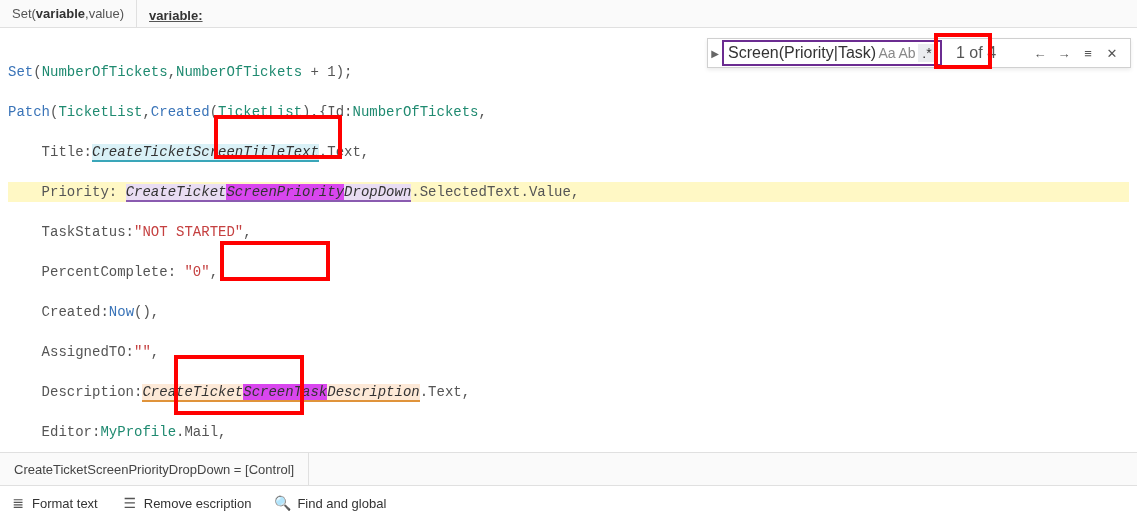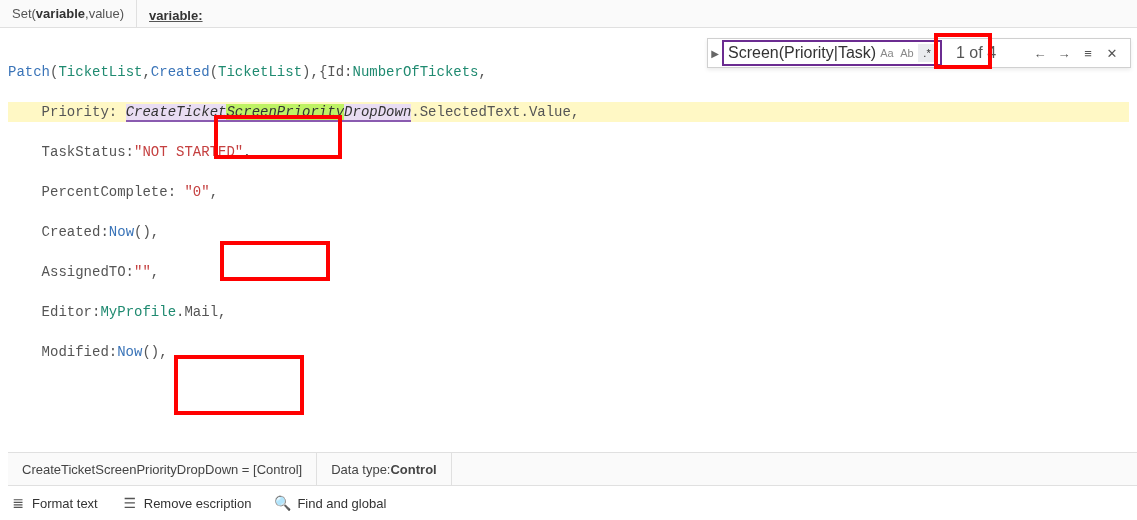--- a/index.html
+++ b/index.html
@@ -78,21 +78,21 @@
     width: 148px;
     font-size: 16px;
     color: #333;
   }
   .find-opt {
     width: 18px;
     height: 18px;
     display: inline-flex;
     align-items: center;
     justify-content: center;
-    font-size: 11px;
+    font-size: 14px;
     color: #888;
     margin-left: 2px;
     cursor: pointer;
     text-align: center;
   }
   .find-opt.regex-on {
     background: #eaecef;
     color: #333;
   }
   .red-box-regex {
@@ -138,35 +138,35 @@
   .hl-line { background: #fff8c5; display: block; height: 20px; }
   .tok-fn { color: #3a74b8; }
   .tok-var { color: #1f8a70; }
   .tok-str { color: #c54040; }
   .tok-punc { color: #555; }
   .tok-kw { color: #555; }
   .tok-ref { font-style: italic; }
   .ul-cyan { background: #d9f1f7; border-bottom: 2px solid #3aa6b9; }
   .ul-purple { background: #e9ddf3; border-bottom: 2px solid #8a5bb0; }
   .ul-orange { background: #fde9d7; border-bottom: 2px solid #e0933a; }
-  .match-bg { background: #bef264; }
+  .match-bg { background: #d946ef; }
 
   
   .redbox {
     position: absolute;
     border: 4px solid #ff0000;
     pointer-events: none;
     z-index: 40;
   }
 
   
   .status1 {
     position: absolute;
     bottom: 34px;
-    left: 8px;
+    left: 0;
     right: 0;
     height: 34px;
     border-top: 1px solid #e0e0e0;
     border-bottom: 1px solid #e0e0e0;
     background: #fafafa;
     display: flex;
     align-items: center;
     font-size: 13px;
     color: #444;
   }
@@ -237,46 +237,45 @@
     <span class="fa-btn">←</span>
     <span class="fa-btn">→</span>
     <span class="fa-btn">≡</span>
     <span class="fa-btn">✕</span>
   </div>
 </div>
 
 <div class="red-box-regex" style="top:33px; left:934px; width:58px; height:36px;"></div>
 
 <div class="code">
+<span class="ln"><span class="tok-fn">Set</span><span class="tok-punc">(</span><span class="tok-var">NumberOfTickets</span><span class="tok-punc">,</span><span class="tok-var">NumberOfTickets</span><span class="tok-punc"> + 1);</span></span>
 <span class="ln"><span class="tok-fn">Patch</span><span class="tok-punc">(</span><span class="tok-var">TicketList</span><span class="tok-punc">,</span><span class="tok-fn">Created</span><span class="tok-punc">(</span><span class="tok-var">TicketList</span><span class="tok-punc">),{Id:</span><span class="tok-var">NumberOfTickets</span><span class="tok-punc">,</span></span>
+<span class="ln"><span class="tok-kw">    Title:</span><span class="tok-ref ul-cyan">CreateTicketScreenTitleText</span><span class="tok-punc">.Text,</span></span>
 <span class="hl-line"><span class="tok-kw">    Priority: </span><span class="tok-ref ul-purple">CreateTicke</span><span class="tok-ref ul-purple">t</span><span class="tok-ref ul-purple match-bg">ScreenPriority</span><span class="tok-ref ul-purple">D</span><span class="tok-ref ul-purple">ropDown</span><span class="tok-punc">.SelectedText.Value,</span></span>
 <span class="ln"><span class="tok-kw">    TaskStatus:</span><span class="tok-str">"NOT STARTED"</span><span class="tok-punc">,</span></span>
 <span class="ln"><span class="tok-kw">    PercentComplete: </span><span class="tok-str">"0"</span><span class="tok-punc">,</span></span>
 <span class="ln"><span class="tok-kw">    Created:</span><span class="tok-fn">Now</span><span class="tok-punc">(),</span></span>
 <span class="ln"><span class="tok-kw">    AssignedTO:</span><span class="tok-str">""</span><span class="tok-punc">,</span></span>
+<span class="ln"><span class="tok-kw">    Description:</span><span class="tok-ref ul-orange">CreateTicke</span><span class="tok-ref ul-orange">t</span><span class="tok-ref ul-orange match-bg">ScreenTask</span><span class="tok-ref ul-orange">D</span><span class="tok-ref ul-orange">escription</span><span class="tok-punc">.Text,</span></span>
 <span class="ln"><span class="tok-kw">    Editor:</span><span class="tok-var">MyProfile</span><span class="tok-punc">.Mail,</span></span>
 <span class="ln"><span class="tok-kw">    Modified:</span><span class="tok-fn">Now</span><span class="tok-punc">(),</span></span>
 
 
 
 
 
 
 </div>
 
 <div class="redbox" style="top:115px; left:214px; width:128px; height:44px;"></div>
 <div class="redbox" style="top:241px; left:220px; width:110px; height:40px;"></div>
 <div class="redbox" style="top:355px; left:174px; width:130px; height:60px;"></div>
 
 <div class="status1">
   <div class="cell">CreateTicketScreenPriorityDropDown  =  [Control]</div>
-  <div class="cell">
-      <span>Data type: </span>
-      <b>Control</b>
-    </div>
 </div>
 
 <div class="status2">
   <div class="btn">
     <span class="ic">≣</span>
     <span>Format text</span>
   </div>
   <div class="btn">
     <span class="ic">☰</span>
     <span>Remove escription</span>

